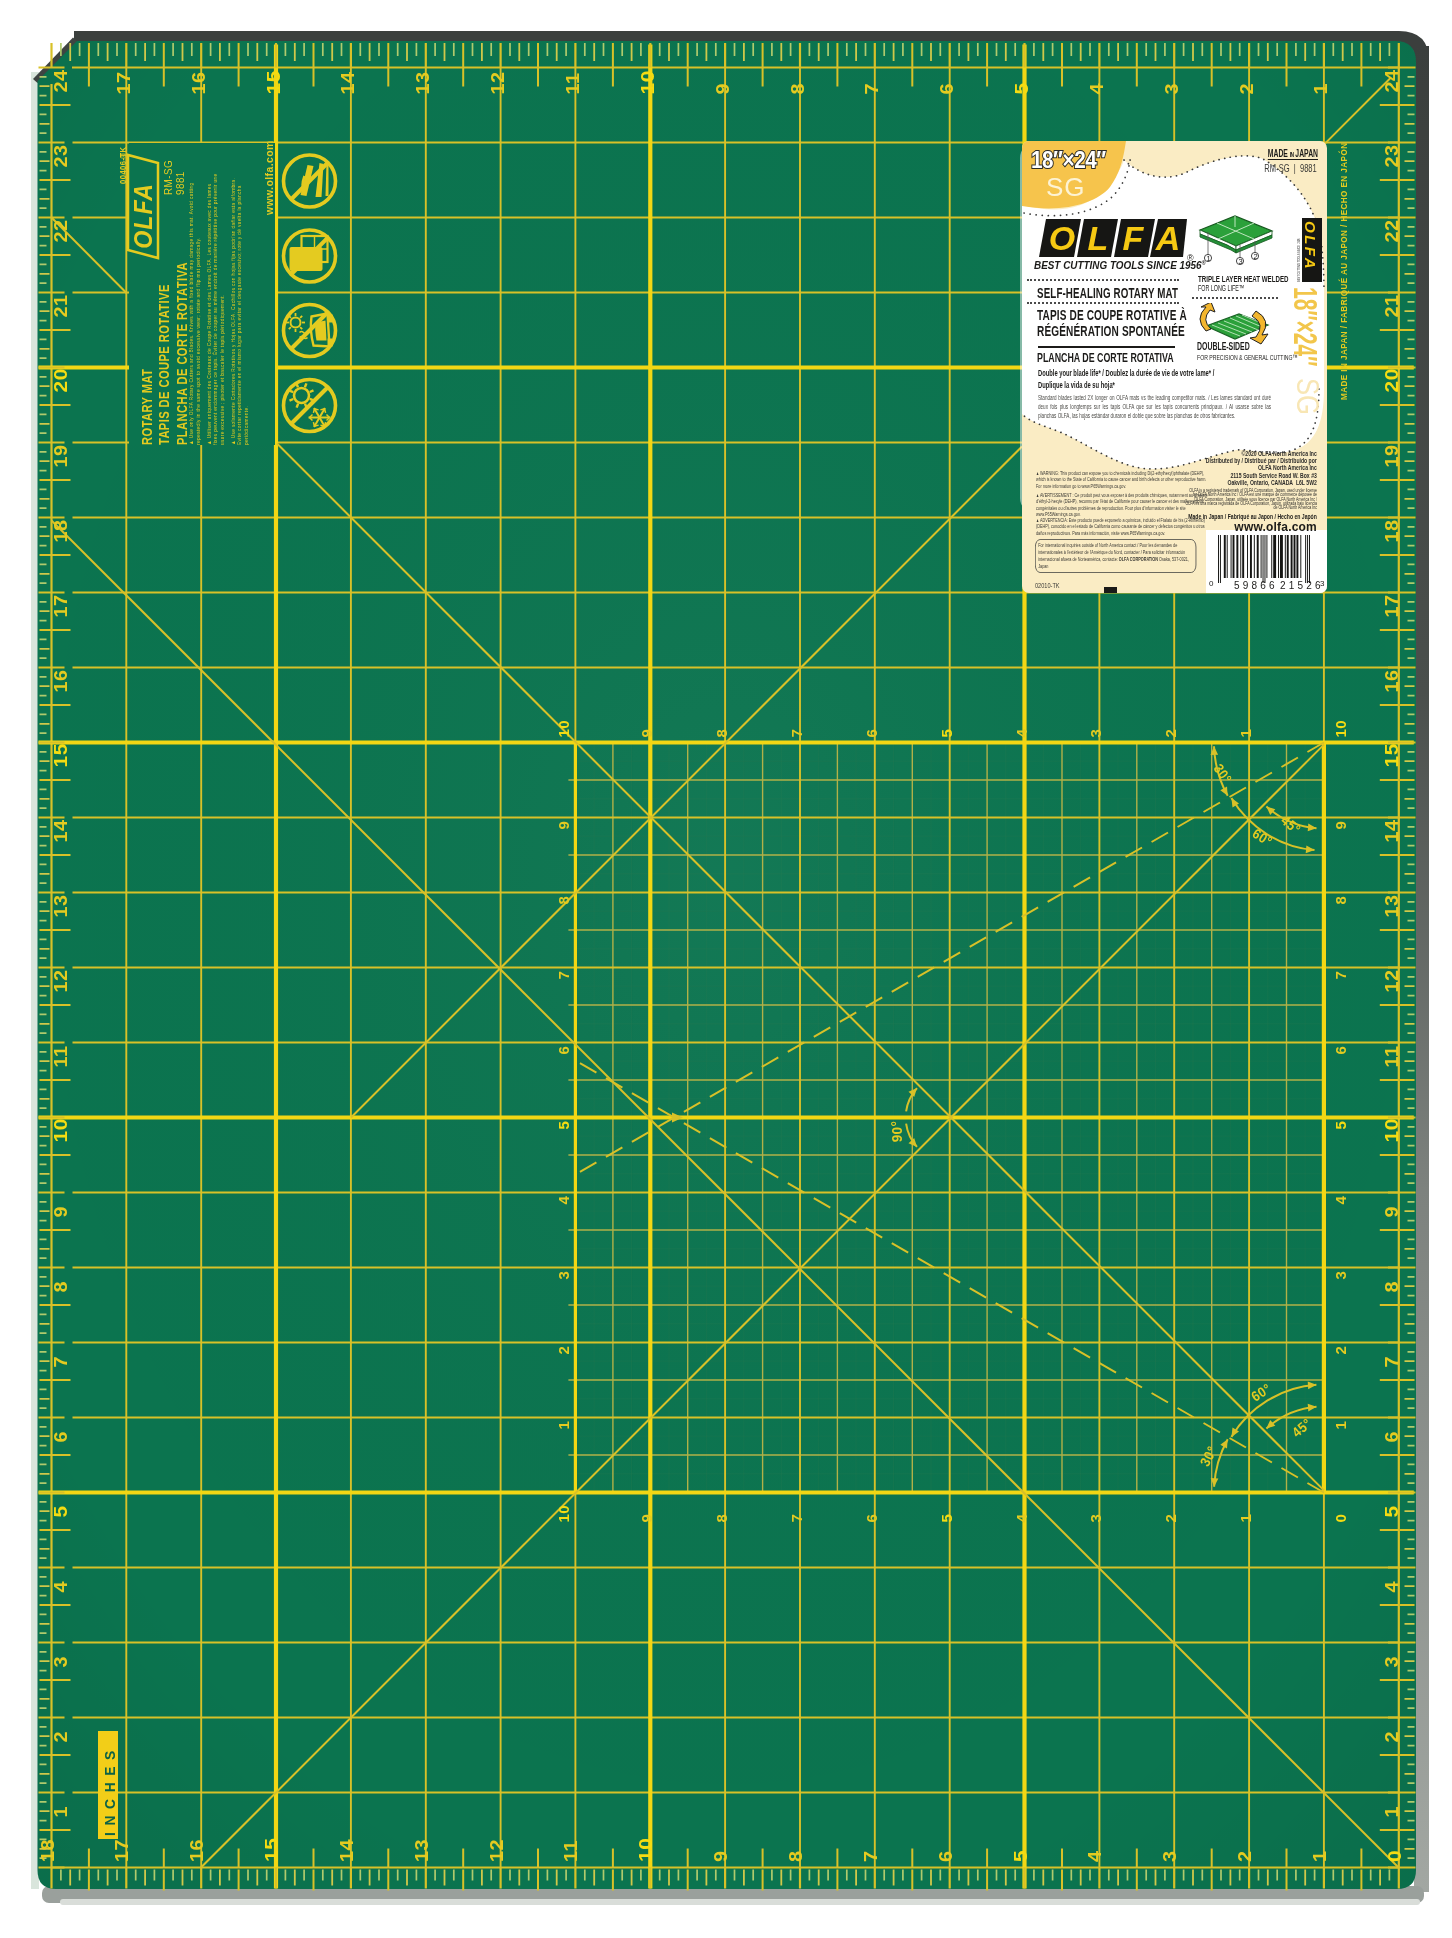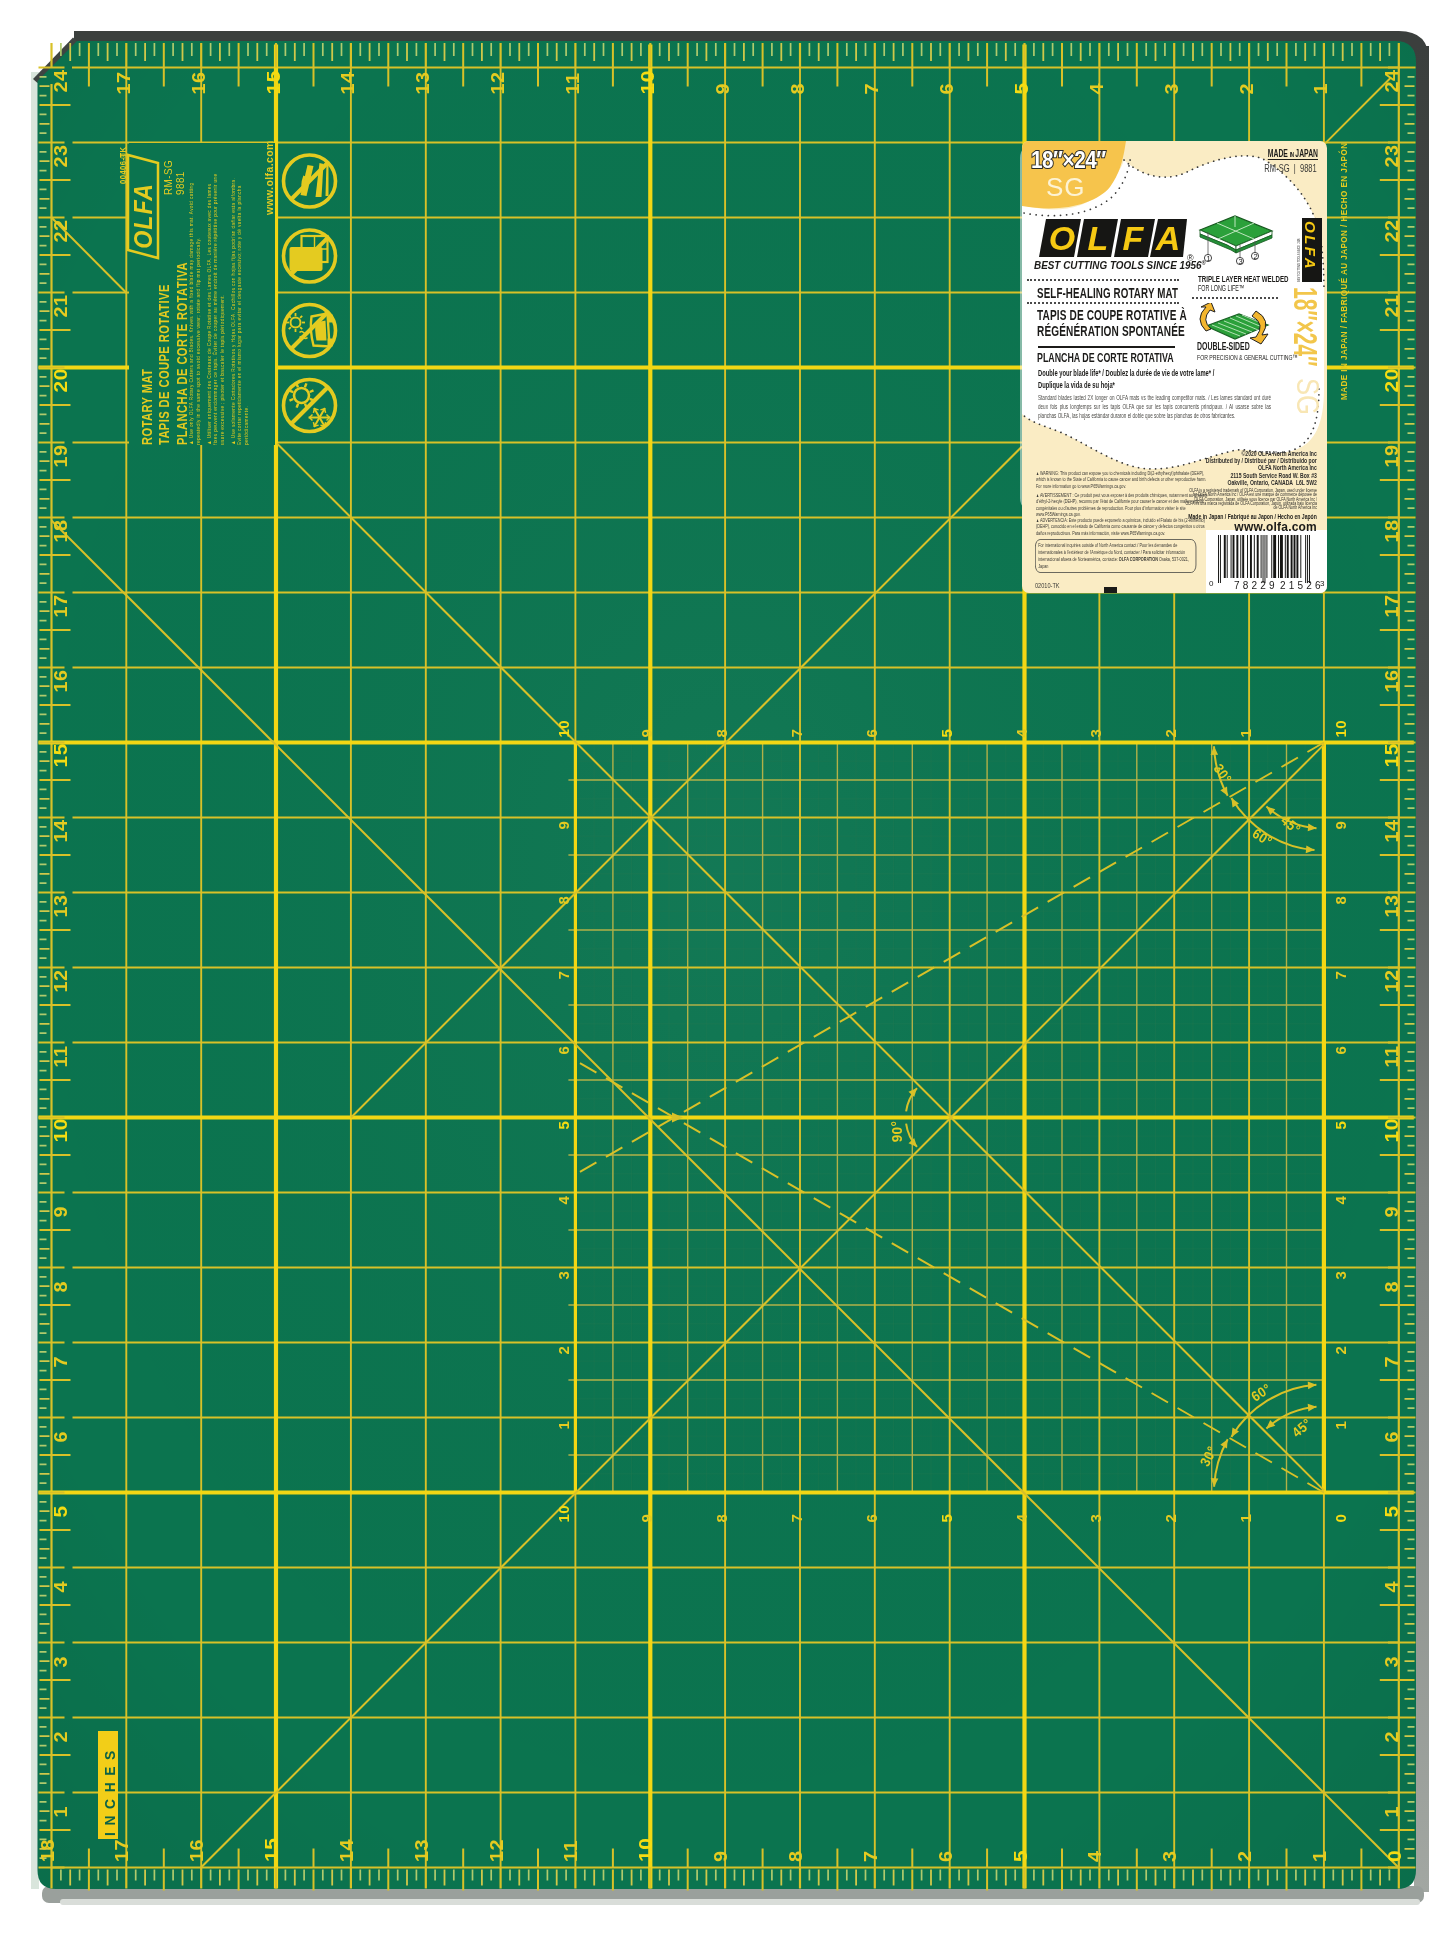--- a/index.html
+++ b/index.html
@@ -428,21 +428,21 @@
  <div class="addr"><b>©2020 OLFA North America Inc<br>Distributed by / Distribué par / Distribuido por<br>OLFA North America Inc<br>2115 South Service Road W. Box #3<br>Oakville, Ontario, CANADA&nbsp;&nbsp;L6L 5W2</b></div>
  <div class="legal">OLFA is a registered trademark of OLFA Corporation, Japan, used under license by OLFA North America Inc / OLFA est une marque de commerce déposée de OLFA Corporation, Japan, utilisée sous licence par OLFA North America Inc / OLFA es una marca registrada de OLFA Corporation, Japón, utilizada bajo licencia de OLFA North America Inc</div>
  <div class="mjap"><b>Made in Japan / Fabriqué au Japon / Hecho en Japón</b></div>
  <div class="wolfa">www.olfa.com</div>
  <div class="warn w1"><span class="tri">▲</span> WARNING: This product can expose you to chemicals including Di(2-ethylhexyl)phthalate (DEHP), which is known to the State of California to cause cancer and birth defects or other reproductive harm. For more information go to www.P65Warnings.ca.gov.</div>
  <div class="warn w2"><span class="tri">▲</span> AVERTISSEMENT : Ce produit peut vous exposer à des produits chimiques, notamment au phtalate d’éthyl-2-hexyle (DEHP), reconnu par l’état de Californie pour causer le cancer et des malformations congénitales ou d’autres problèmes de reproduction. Pour plus d’information visiter le site www.P65Warnings.ca.gov.</div>
  <div class="warn w3"><span class="tri">▲</span> ADVERTENCIA: Este producto puede exponerlo a químicos, incluido el Ftalato de bis (2-etilhexilo) (DEHP), conocido en el estado de California como causante de cáncer y defectos congénitos u otros daños reproductivos. Para más información, visite www.P65Warnings.ca.gov.</div>
  <div class="intl">For international inquiries outside of North America contact / Pour les demandes de internationales à l’extérieur de l’Amérique du Nord, contacter / Para solicitar información internacional afuera de Norteamérica, contacte: <b>OLFA CORPORATION</b> Osaka, 537-0021, Japan</div>
  <div class="tk">02010-TK</div>
  <div class="bc0">0</div>
- <div class="bcl">78229</div>
+ <div class="bcl">59866</div>
  <div class="bcr">21526</div>
  <div class="bc3">3</div>
  <div class="notch"></div>
 </div>
 <style>
 #label{position:absolute;left:1022px;top:141px;width:305px;height:372px;border-radius:16px;box-shadow:-2px 1px 0 rgba(255,255,255,.5)}
 #label div{position:absolute;color:#1c1b19}
 #label .l18{left:9px;top:6px;font-size:23px;font-weight:bold;color:#fff;-webkit-text-stroke:2px #2a2a28;paint-order:stroke;transform:scaleX(.9);transform-origin:0 0;letter-spacing:-0.5px}
 #label .lsg{left:24px;top:31px;font-size:26px;color:#fdf3d4;letter-spacing:1px}
 #label .mij{right:9px;top:6px;font-size:11px;font-weight:bold;border-bottom:1.6px solid #1c1b19;transform:scaleX(.62);transform-origin:100% 0;white-space:nowrap}

